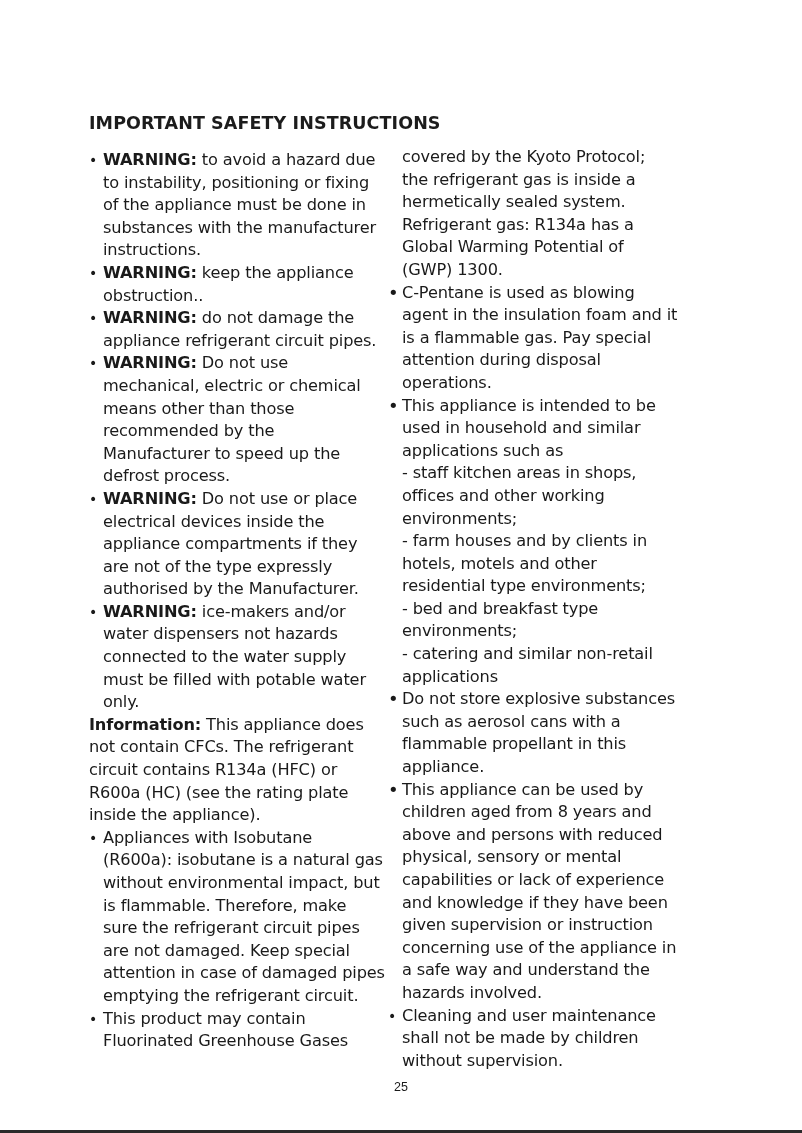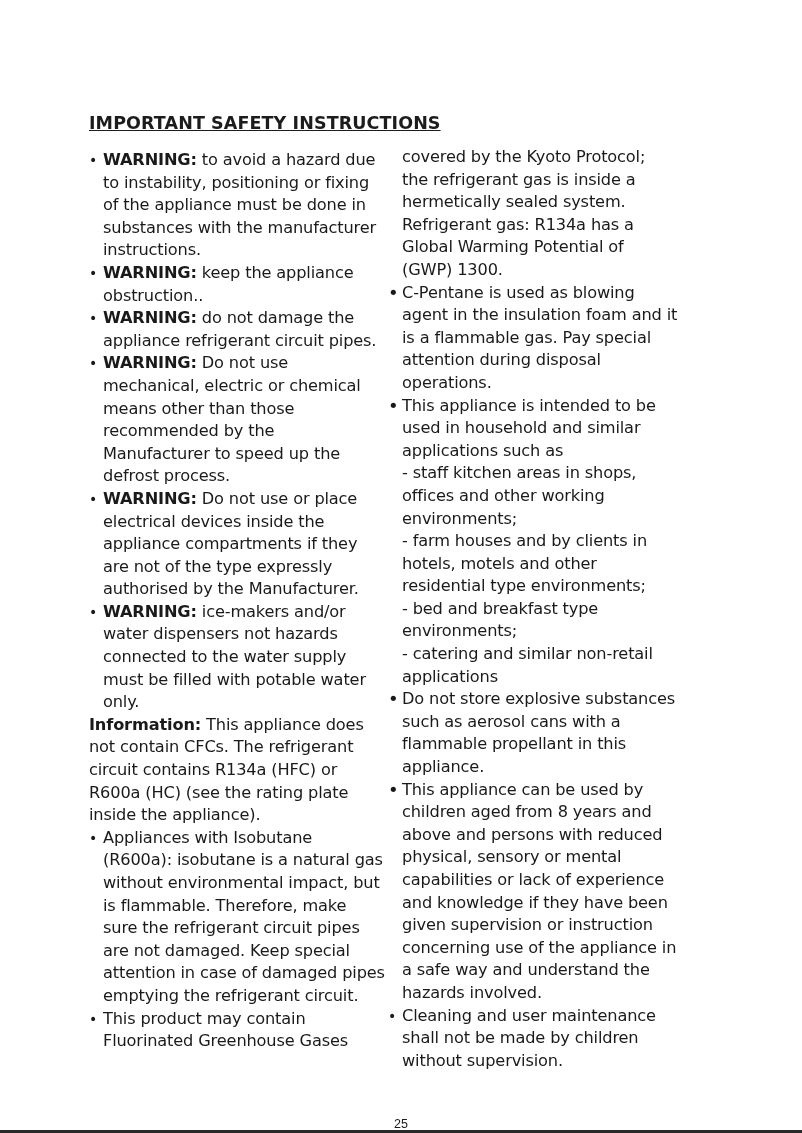--- a/index.html
+++ b/index.html
@@ -1,31 +1,31 @@
 <!DOCTYPE html>
 <html><head>
 <meta charset="utf-8">
 <style>
   html, body { margin: 0; padding: 0; background: #ffffff; }
   body { width: 802px; height: 1133px; position: relative; overflow: hidden;
          font-family: "DejaVu Sans", "Liberation Sans", sans-serif; color: #1a1a1a; }
   .title { position: absolute; left: 89px; top: 113px; font-size: 17.5px; font-weight: bold;
-           letter-spacing: 0.1px; color: #1c1c1c; text-decoration: underline; }
+           letter-spacing: 0.1px; color: #1c1c1c; }
   .col { position: absolute; font-size: 16.2px; line-height: 22.6px; letter-spacing: -0.15px; }
   .col-left { left: 89px; top: 149px; width: 320px; }
   .col-right { left: 388px; top: 146px; width: 310px; }
   .item { position: relative; padding-left: 14px; }
   .item .bullet { position: absolute; left: 0; top: 0; width: 14px; }
   .bullet-small { font-size: 14px; }
   .bullet-big { font-size: 18px; }
   .para { }
   .line { display: block; white-space: nowrap; }
   b { font-weight: bold; }
   .page-num { position: absolute; left: 0; width: 802px; top: 1080px; text-align: center;
-              font-size: 12.5px; font-family: "Liberation Sans Narrow", "Liberation Sans", sans-serif; margin-top: 37px; }
+              font-size: 12.5px; font-family: "Liberation Sans Narrow", "Liberation Sans", sans-serif; }
   .bottom-rule { position: absolute; left: 0; top: 1130px; width: 802px; height: 3px; background: #2a2a2a; }
   .cont { padding-left: 14px; }
 </style>
 </head>
 <body>
 
 <div class="title">IMPORTANT SAFETY INSTRUCTIONS</div>
 
 <div class="col col-left">
 

